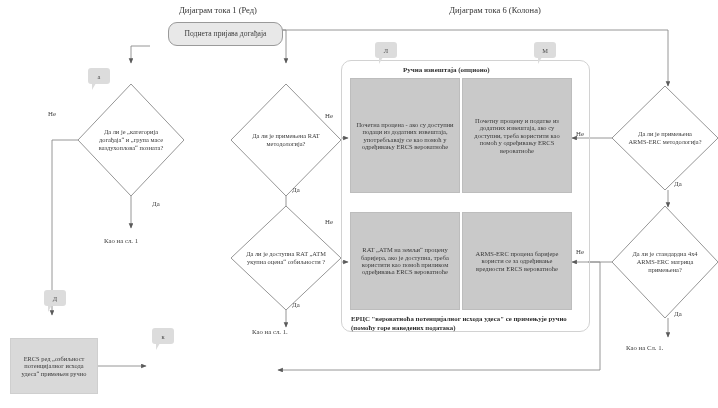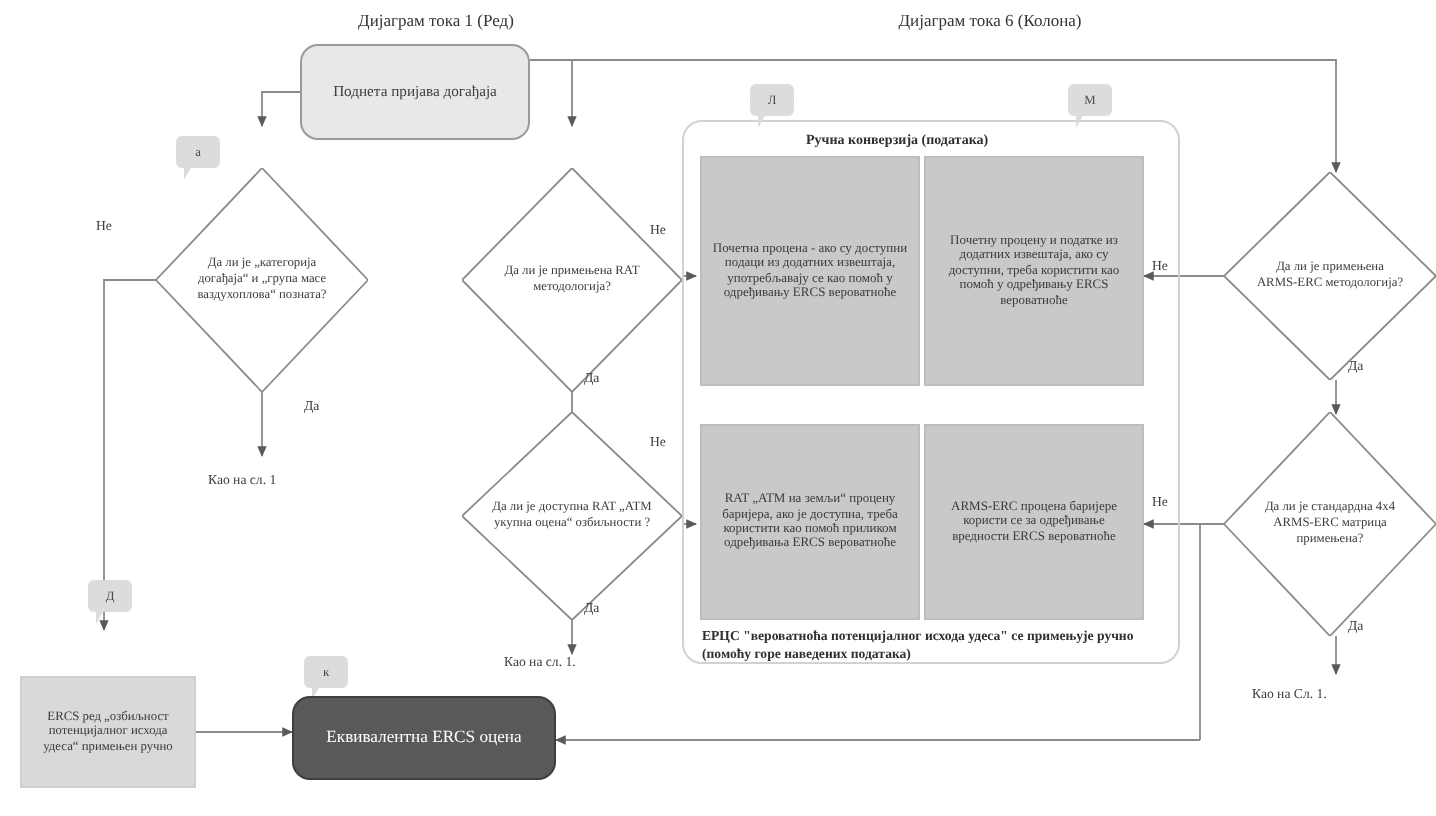--- a/index.html
+++ b/index.html
@@ -127,21 +127,21 @@
 
       <path d="M98,366 L146,366" marker-end="url(#arr)"></path>
 
       <path d="M341,138 L341,138"></path>
     </g>
   </svg>
 
   <div class="title" style="left:118px;top:5px;width:200px;">Дијаграм тока 1 (Ред)</div>
   <div class="title" style="left:395px;top:5px;width:200px;">Дијаграм тока 6 (Колона)</div>
 
-  <div class="node roundbox" style="left:150px;top:22px;width:115px;height:48px;">
+  <div class="node roundbox" style="left:168px;top:22px;width:115px;height:24px;">
     <span>Поднета пријава догађаја</span>
   </div>
 
   <div class="callout" style="left:88px;top:68px;">
     <span>а</span>
   </div>
 
   <div class="diamond" style="left:78px;top:84px;width:106px;height:112px;">
     <svg width="106" height="112" viewBox="0 0 106 112">
       <polygon points="53,0 106,56 53,112 0,56" fill="#ffffff" stroke="#8a8a8a" stroke-width="0.9"></polygon>
@@ -165,21 +165,21 @@
     <svg width="110" height="104" viewBox="0 0 110 104">
       <polygon points="55,0 110,52 55,104 0,52" fill="#ffffff" stroke="#8a8a8a" stroke-width="0.9"></polygon>
     </svg>
     <div class="dtext" style="padding:0 12px;">Да ли је доступна RAT „ATM укупна оцена“ озбиљности ?</div>
   </div>
   <div class="elabel" style="left:325px;top:218px;">Не</div>
   <div class="elabel" style="left:292px;top:301px;">Да</div>
   <div class="sublabel" style="left:252px;top:328px;">Као на сл. 1.</div>
 
   <div class="groupbox" style="left:341px;top:60px;width:247px;height:270px;"></div>
-  <div class="groupheading" style="left:403px;top:66px;">Ручна конверзија (података)</div>
+  <div class="groupheading" style="left:403px;top:66px;">Ручна извештаја (опционо)</div>
 
   <div class="callout" style="left:375px;top:42px;">
     <span>Л</span>
   </div>
   <div class="callout" style="left:534px;top:42px;">
     <span>М</span>
   </div>
 
   <div class="node greybox" style="left:350px;top:78px;width:110px;height:115px;">
     <span>Почетна процена - ако су доступни подаци из додатних извештаја, употребљавају се као помоћ у одређивању ERCS вероватноће</span>
@@ -218,17 +218,14 @@
   <div class="callout" style="left:44px;top:290px;">
     <span>Д</span>
   </div>
   <div class="node greybox-lite" style="left:10px;top:338px;width:88px;height:56px;">
     <span>ERCS ред „озбиљност потенцијалног исхода удеса“ примењен ручно</span>
   </div>
 
   <div class="callout" style="left:152px;top:328px;">
     <span>к</span>
   </div>
-  <div class="node darkbox" style="left:146px;top:348px;width:132px;height:42px;">
-    <span>Еквивалентна ERCS оцена</span>
-  </div>
 
 </div>
 
 </body></html>

